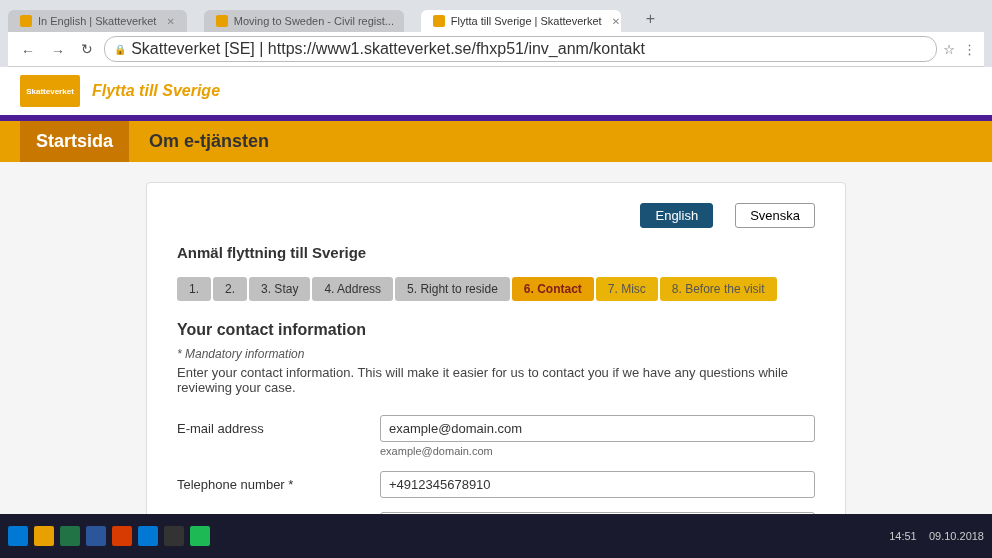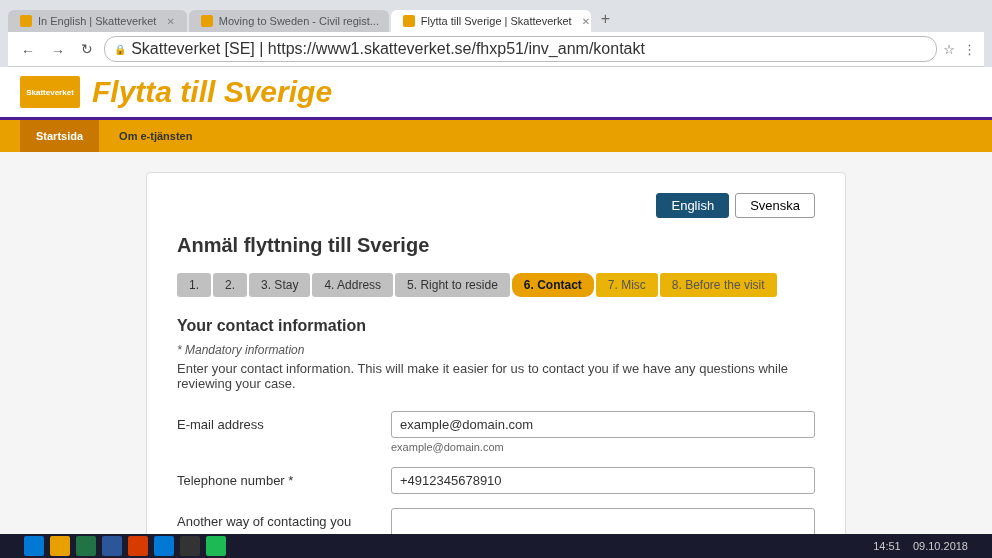--- a/index.html
+++ b/index.html
@@ -1,74 +1,74 @@
 <!DOCTYPE html>
 <html><head>
   <meta charset="utf-8">
   <style>
     * { box-sizing: border-box; margin: 0; padding: 0; }
     body { font-family: Arial, sans-serif; font-size: 14px; background: #f0f0f0; color: #333; }
 
     
     .browser-chrome { background: #dee1e6; padding: 6px 8px 0; }
-    .tab-bar { display: flex; align-items: flex-end; gap: 2px; margin-bottom: 0; }
+    .tab-bar { display: flex; align-items: flex-end; gap: 17px; margin-bottom: 0; }
     .tab { background: #c8cacd; border-radius: 6px 6px 0 0; padding: 5px 12px; font-size: 11px; color: #555; display: flex; align-items: center; gap: 6px; max-width: 200px; white-space: nowrap; overflow: hidden; }
     .tab.active { background: #fff; color: #333; }
     .tab-favicon { width: 12px; height: 12px; background: #e8a000; border-radius: 2px; display: inline-block; flex-shrink: 0; }
     .tab-close { margin-left: 4px; font-size: 10px; cursor: pointer; color: #888; }
     .tab-new { background: none; border: none; font-size: 16px; color: #666; cursor: pointer; padding: 4px 8px; }
 
     .address-bar-row { background: #fff; display: flex; align-items: center; gap: 6px; padding: 4px 8px; border-bottom: 1px solid #ccc; }
     .nav-btn { background: none; border: none; font-size: 14px; color: #555; cursor: pointer; padding: 2px 5px; }
     .address-bar { flex: 1; border: 1px solid #bbb; border-radius: 12px; padding: 3px 10px; font-size: 12px; color: #333; display: flex; align-items: center; gap: 4px; }
     .address-lock { font-size: 10px; color: #1a7f37; }
     .address-text { font-size: 16px; color: #333; }
     .browser-icons { display: flex; gap: 8px; align-items: center; color: #666; font-size: 13px; }
 
     
-    .page-header { background: #fff; padding: 8px 20px; display: flex; align-items: center; gap: 12px; border-bottom: 3px solid #4c1d95; }
+    .page-header { background: #fff; padding: 8px 20px; display: flex; align-items: center; gap: 12px; border-bottom: 6px solid #4c1d95; }
     .logo-area { display: flex; align-items: center; }
-    .page-title-header { font-size: 30px; font-weight: bold; color: #e8a000; font-style: italic; }
+    .page-title-header { font-size: 16px; font-weight: bold; color: #e8a000; font-style: italic; }
 
     .nav-bar { background: #e8a000; display: flex; align-items: center; gap: 4px; padding: 0 20px; }
-    .nav-item { padding: 10px 16px; font-size: 11px; color: #333; cursor: pointer; font-weight: bold; }
+    .nav-item { padding: 10px 16px; font-size: 18px; color: #333; cursor: pointer; font-weight: bold; }
     .nav-item.active { background: #c87800; color: #fff; }
 
     
     .main-content { padding: 20px 30px; background: #f5f5f5; min-height: 400px; }
 
     .form-card { background: #fff; border: 1px solid #ddd; border-radius: 4px; padding: 20px 30px; max-width: 700px; margin: 0 auto; }
 
-    .lang-switcher { display: flex; justify-content: flex-end; gap: 6px; margin-bottom: 16px; }
+    .lang-switcher { display: flex; justify-content: flex-end; gap: 22px; margin-bottom: 16px; }
     .lang-btn { padding: 4px 14px; border: 1px solid #999; border-radius: 3px; font-size: 13px; cursor: pointer; background: #fff; }
     .lang-btn.active { background: #1a5276; color: #fff; border-color: #1a5276; }
 
-    .form-main-title { font-size: 20px; font-weight: bold; color: #333; margin-bottom: 16px; }
+    .form-main-title { font-size: 15px; font-weight: bold; color: #333; margin-bottom: 16px; }
 
     
     .steps { display: flex; align-items: center; gap: 2px; margin-bottom: 20px; flex-wrap: wrap; }
     .step { padding: 5px 12px; font-size: 12px; border-radius: 3px; cursor: pointer; background: #eab308; color: #555; white-space: nowrap; }
-    .step.active { background: #e8a000; color: #0f172a; font-weight: bold; border-radius: 9px; }
+    .step.active { background: #e8a000; color: #7f1d1d; font-weight: bold; }
     .step.done { background: #c0c0c0; color: #333; }
 
     
     .section-title { font-size: 16px; font-weight: bold; color: #333; margin-bottom: 8px; }
     .mandatory-note { font-size: 12px; color: #555; font-style: italic; margin-bottom: 4px; }
     .intro-text { font-size: 13px; color: #444; margin-bottom: 20px; }
 
     
-    .form-row { display: flex; align-items: flex-start; margin-bottom: 14px; gap: 24px; }
+    .form-row { display: flex; align-items: flex-start; margin-bottom: 14px; gap: 13px; }
     .field-label { width: 190px; font-size: 13px; color: #333; padding-top: 6px; flex-shrink: 0; }
     .field-input { flex: 1; }
     .field-input input { width: 100%; border: 1px solid #aaa; border-radius: 3px; padding: 5px 8px; font-size: 13px; color: #333; }
     .field-input textarea { width: 100%; border: 1px solid #aaa; border-radius: 3px; padding: 5px 8px; font-size: 13px; color: #333; resize: vertical; height: 70px; }
     .field-hint { font-size: 11px; color: #666; margin-top: 3px; }
 
     
-    .taskbar { background: #1a1a2e; position: fixed; bottom: 0; width: 100%; height: 24px; display: flex; align-items: center; justify-content: space-between; padding: 0 24px; color: #fff; font-size: 11px; }
+    .taskbar { background: #1a1a2e; position: fixed; bottom: 0; width: 100%; height: 44px; display: flex; align-items: center; justify-content: space-between; padding: 0 8px; color: #fff; font-size: 11px; }
     .taskbar-left { display: flex; align-items: center; gap: 6px; }
     .taskbar-icon { width: 20px; height: 20px; background: #555; border-radius: 2px; display: inline-block; }
     .taskbar-right { font-size: 11px; color: #ccc; }
   </style>
 </head>
 <body>
 
 <div class="browser-chrome">
   <div class="tab-bar">
     <div class="tab">

